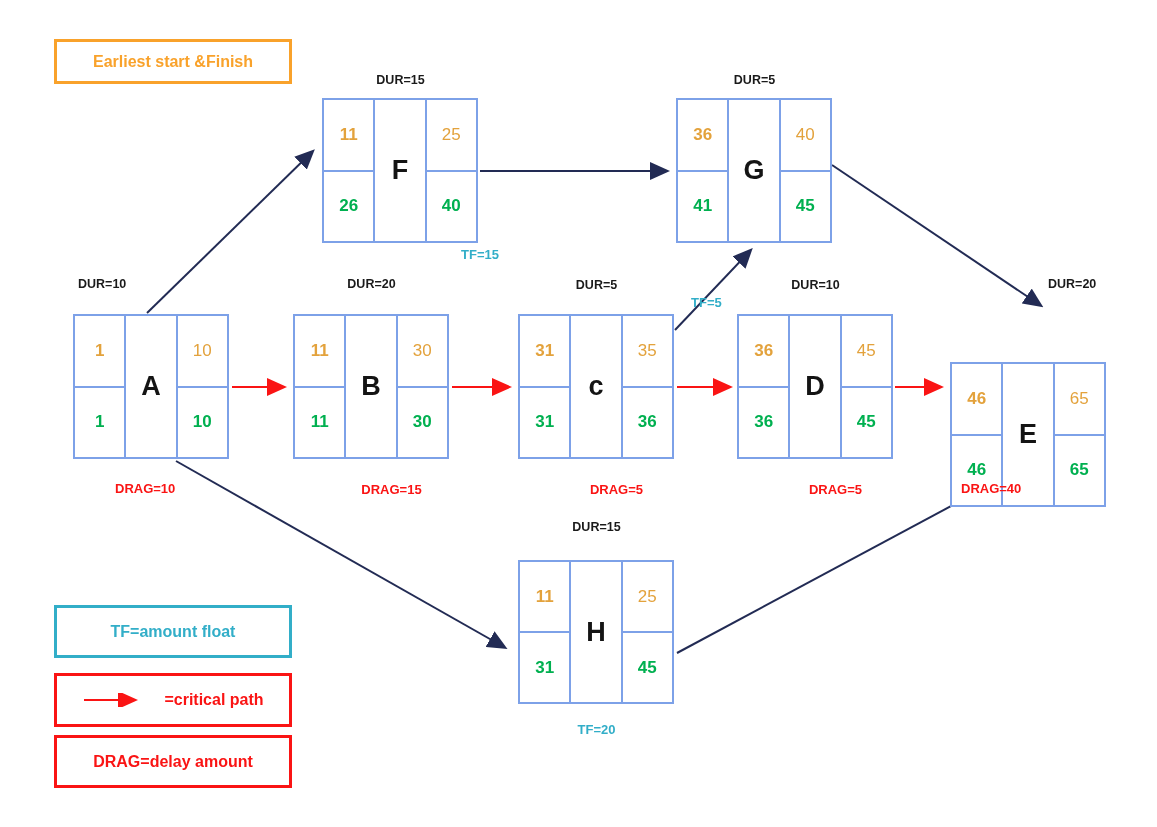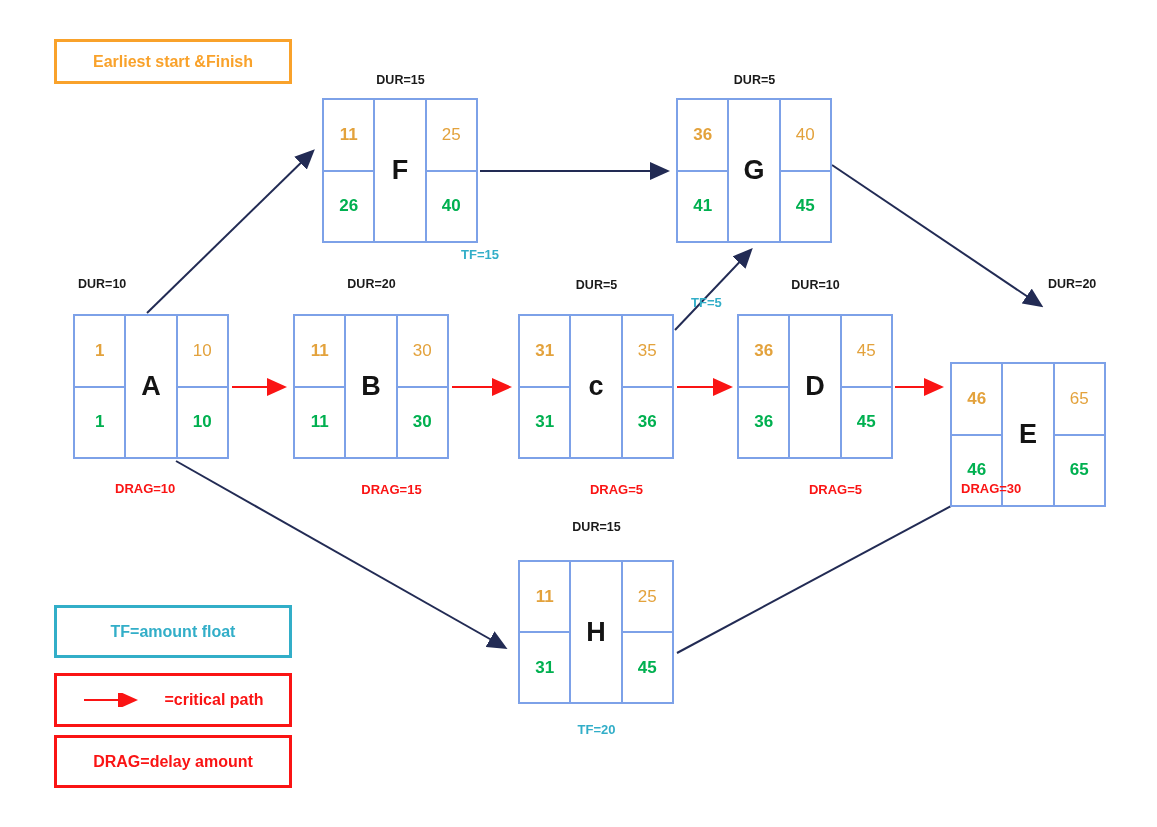--- a/index.html
+++ b/index.html
@@ -196,21 +196,21 @@
       <div class="cell ls">46</div>
     </div>
     <div class="col">
         <div class="letter">E</div>
       </div>
     <div class="col right">
       <div class="cell top ef">65</div>
       <div class="cell lf">65</div>
     </div>
   </div>
-  <div class="lbl drag" style="left:921px;top:481px;">DRAG=30</div>
+  <div class="lbl drag" style="left:921px;top:481px;">DRAG=40</div>
 
   <div class="lbl ctr" style="left:518px;top:520px;">DUR=15</div>
   <div class="node" style="left:518px;top:560px;height:144px;">
     <div class="col left">
       <div class="cell top es">11</div>
       <div class="cell ls">31</div>
     </div>
     <div class="col">
         <div class="letter">H</div>
       </div>

